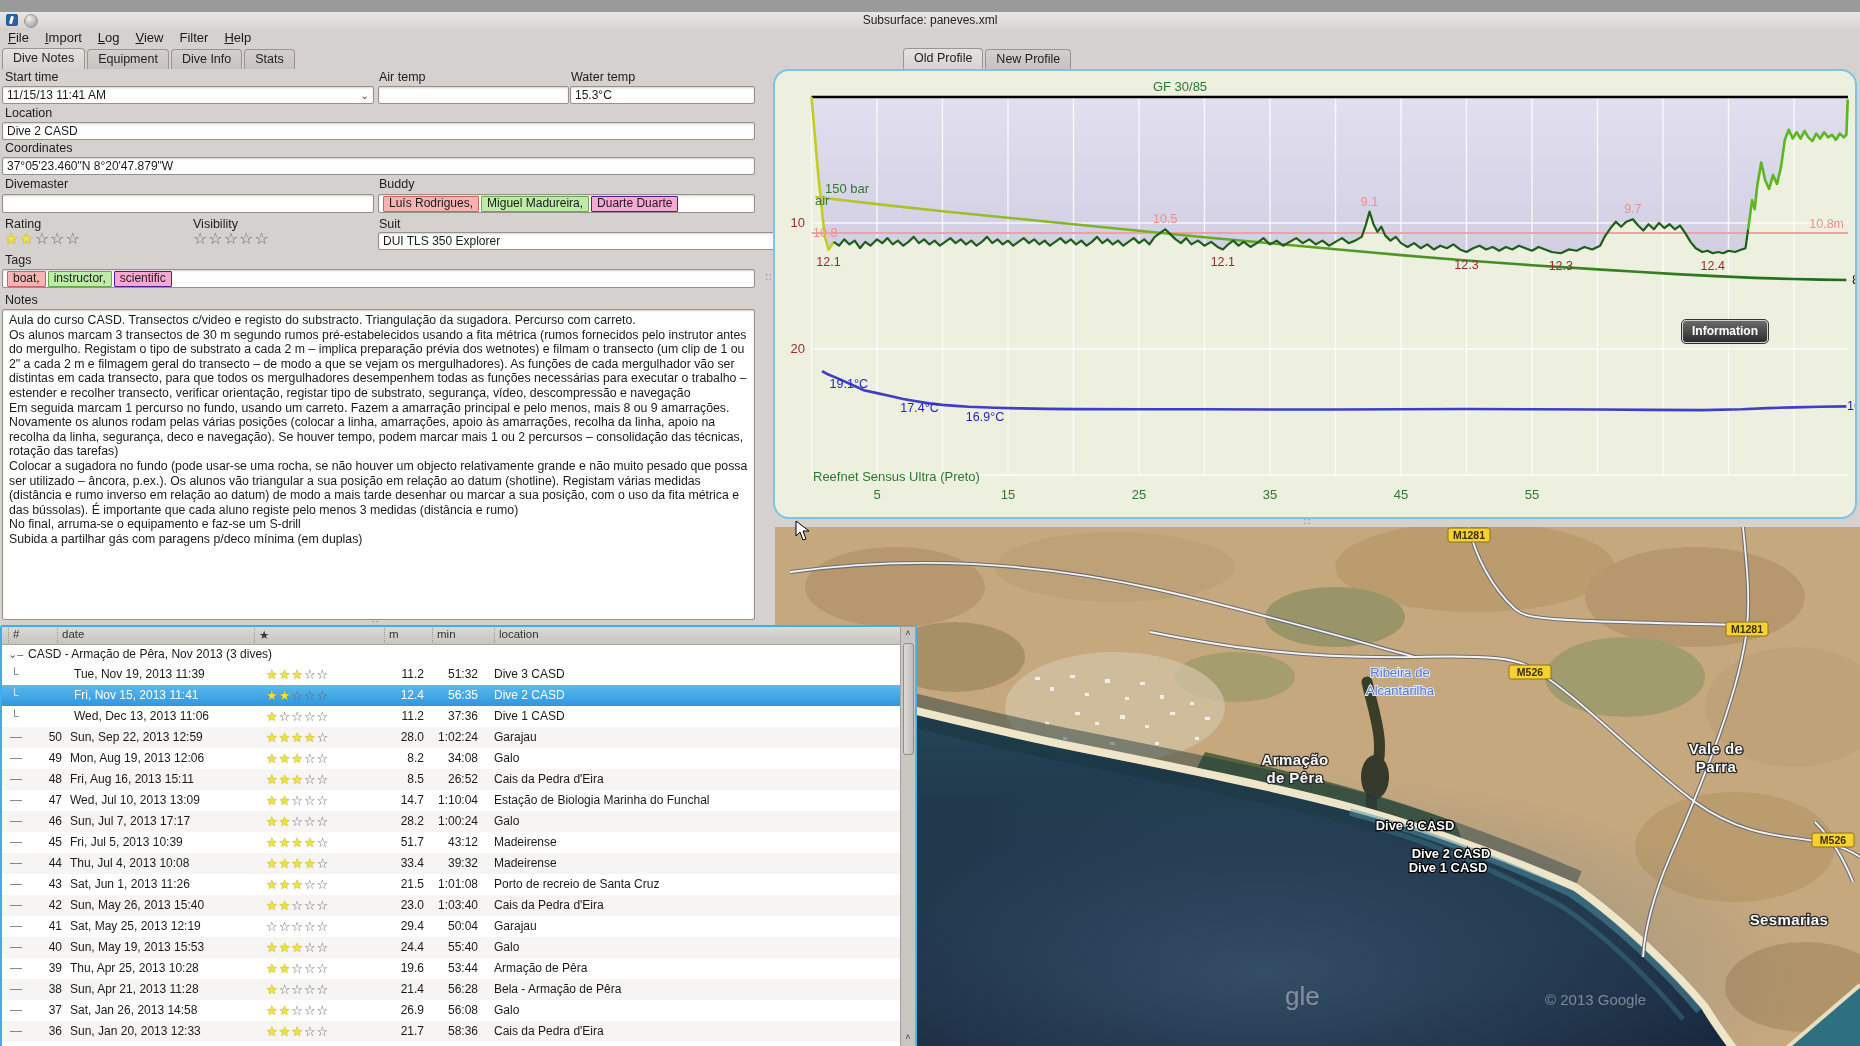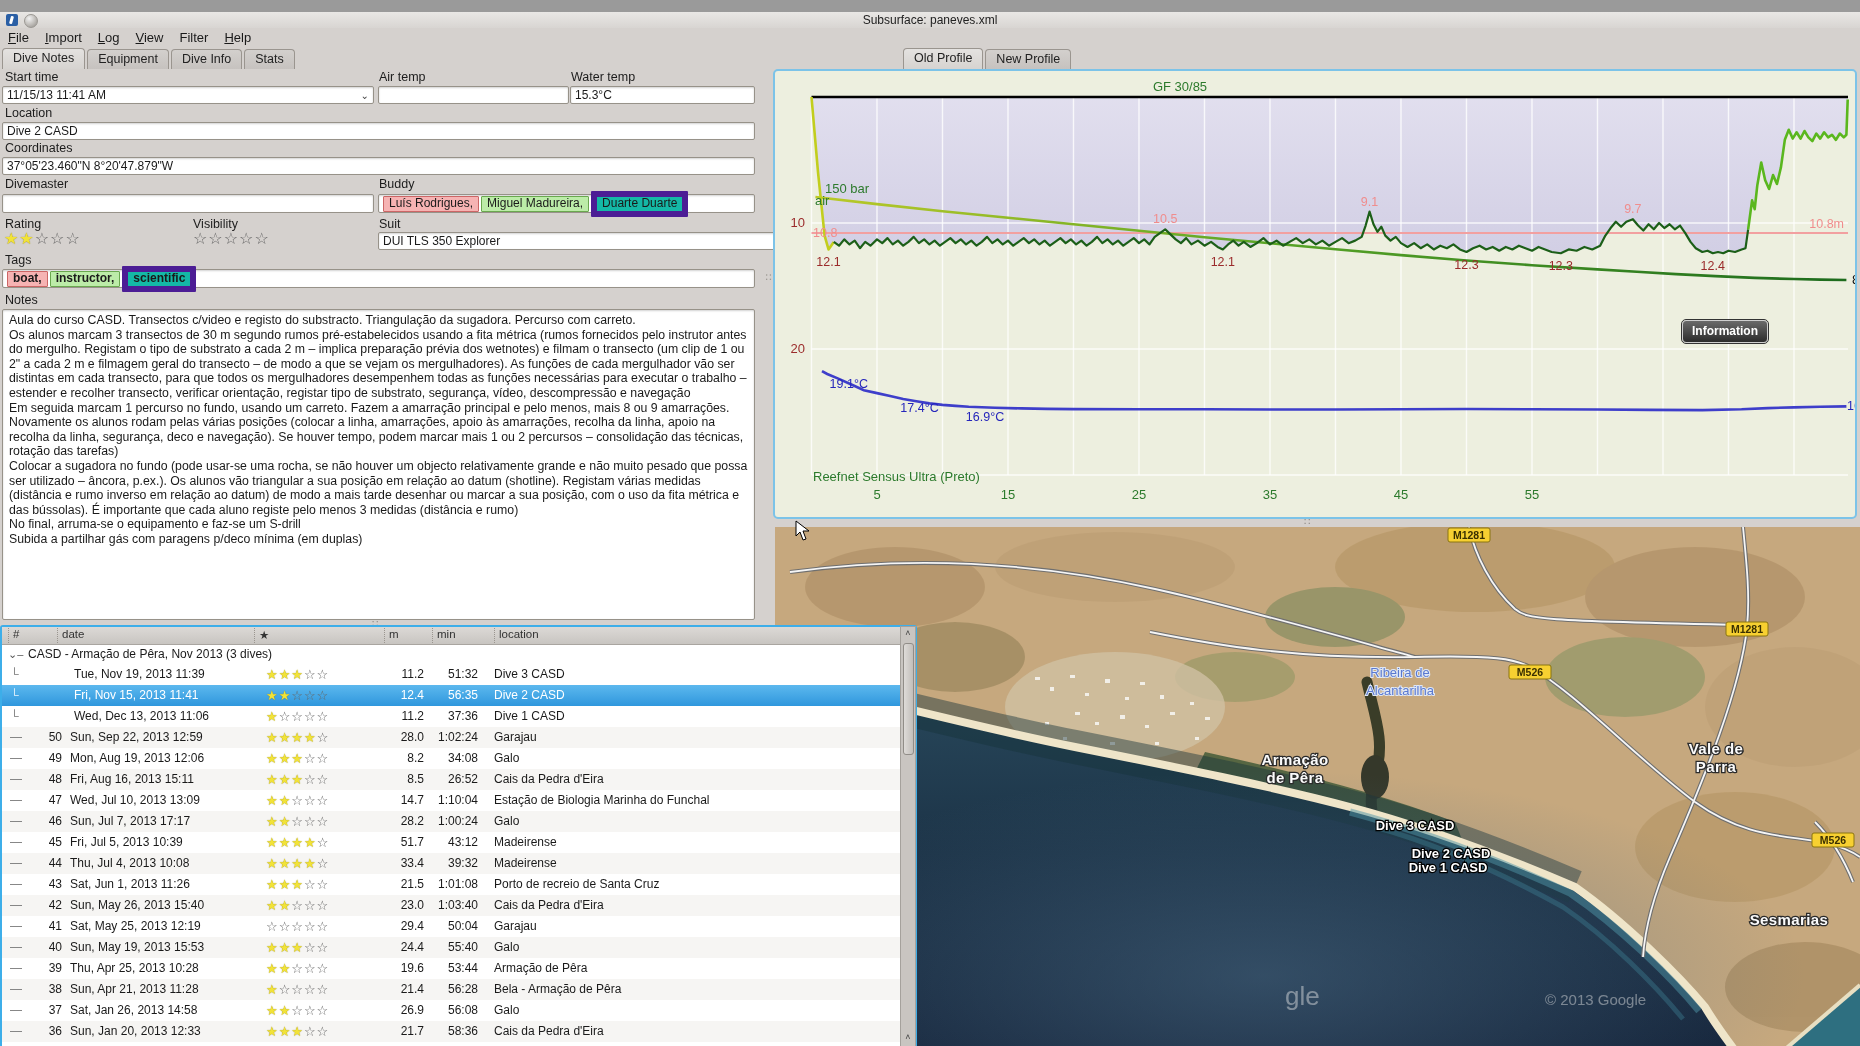--- a/index.html
+++ b/index.html
@@ -18,21 +18,21 @@
   .tabbar{height:20px;}
   .tab{display:inline-block;font-size:12.5px;padding:2px 10px 3px;background:linear-gradient(#d3d0cd,#c6c2bf);border:1px solid #9a958f;border-bottom:none;border-radius:4px 4px 0 0;margin-right:2px;color:#222;}
   .tab.active{background:linear-gradient(#e4e2e0,#d6d3d0);position:relative;top:-1px;padding-bottom:4px;}
   
   .flabel{font-size:12.5px;color:#1c1c1c;}
   .finput{background:#fff;border:1px solid #979289;border-radius:2px;box-shadow:inset 0 1px 2px rgba(0,0,0,.18);font-size:12px;padding:0 4px;display:flex;align-items:center;box-sizing:border-box;}
   .combo-arrow{margin-left:auto;font-size:10px;color:#444;}
   .chip{display:inline-block;font-size:12px;line-height:13px;padding:0 5px 1px;border-radius:1px;margin-right:2px;}
   .chip.pink{background:#f6b3b3;border:1px solid #cc6666;}
   .chip.green{background:#b9ecA4;border:1px solid #6aa84f;background:#bceca8;}
-  .chip.blue{background:#14b8a6;border:6px solid #4c1d95;}
+  .chip.blue{background:#f9a8d4;border:1px solid #4c1d95;}
   .star-on{color:#f2e338;text-shadow:0 0 1px #7a6c00;}
   .star-off{color:#666;}
   #notes-box{background:#fff;border:1px solid #979289;border-radius:2px;box-shadow:inset 0 1px 2px rgba(0,0,0,.18);font-size:12.3px;line-height:14.6px;padding:3px 6px;box-sizing:border-box;overflow:hidden;white-space:pre-wrap;}
   
   #dive-list{left:0px;top:613px;width:917px;height:433px;border:2px solid #3daee9;border-radius:3px;background:#fff;box-sizing:border-box;overflow:hidden;}
   #list-header{height:17px;background:linear-gradient(#dcd9d6,#c8c5c1);border-bottom:1px solid #a9a5a0;position:relative;font-size:11.5px;color:#333;}
   .hcell{position:absolute;top:1px;padding-left:4px;border-left:1px dotted #9a958f;height:15px;}
   .lrow{position:relative;height:21px;font-size:12px;line-height:21px;white-space:nowrap;}
   .lrow.alt{background:#f6f5f3;}
   .lrow.selected{background:linear-gradient(#5cb8ee,#2f97dd);color:#fff;}
@@ -46,21 +46,21 @@
   .c-min{position:absolute;left:408px;width:68px;text-align:right;}
   .c-loc{position:absolute;left:492px;}
   .trip-row{font-size:12px;line-height:19px;height:19px;position:relative;background:#fff;}
   .trip-arrow{position:absolute;left:6px;color:#555;font-size:11px;}
   .trip-label{position:absolute;left:26px;}
   
   .sb-track{background:#c9c5c1;border:1px solid #a5a19c;box-sizing:border-box;}
   .sb-thumb{background:linear-gradient(90deg,#dedbd8,#c2beba);border:1px solid #918d88;border-radius:3px;box-sizing:border-box;}
   .sb-btn{font-size:9px;color:#444;text-align:center;line-height:12px;}
   
-  #profile-panel{left:773px;top:57px;width:1084px;height:450px;background:#edefdf;border:2px solid #7cc3e8;border-radius:5px;box-sizing:border-box;}
+  #profile-panel{left:773px;top:57px;width:1084px;height:450px;background:#edefdf;border:2px solid #7cc3e8;border-radius:16px;box-sizing:border-box;}
   #profile-svg{position:absolute;left:0;top:0;}
   .ax-depth{font-size:13px;fill:#9b2b2b;}
   .ax-time{font-size:13px;fill:#2c7a2c;}
   .t-green{font-size:13px;fill:#2c7a2c;}
   .t-pink{font-size:12.5px;fill:#f08d8d;}
   .t-darkred{font-size:12.5px;fill:#9b2b2b;}
   .t-blue{font-size:12.5px;fill:#2626bb;}
   .t-black{font-size:13px;fill:#111;}
   #info-btn{left:907px;top:249px;width:84px;height:21px;background:linear-gradient(#6a6a6a,#2c2c2c);border:1px solid #cfcfcf;outline:1px solid #333;border-radius:4px;color:#fff;font-size:12px;font-weight:bold;text-align:center;line-height:20px;}
   
@@ -132,21 +132,21 @@
   <div class="abs flabel" style="left:5px;top:205px;">Rating</div>
   <div class="abs" style="left:4px;top:217px;font-size:16px;letter-spacing:1px;" id="rating-stars"><span class="star-on">★★</span><span class="star-off">☆☆☆</span></div>
   <div class="abs flabel" style="left:193px;top:205px;">Visibility</div>
   <div class="abs" style="left:193px;top:217px;font-size:16px;letter-spacing:1px;" id="visibility-stars"><span class="star-on"></span><span class="star-off">☆☆☆☆☆</span></div>
   <div class="abs flabel" style="left:379px;top:205px;">Suit</div>
   <div class="abs finput" style="left:378px;top:220px;width:438px;height:18px;">
       <span>DUI TLS 350 Explorer</span>
     </div>
 
   <div class="abs flabel" style="left:5px;top:241px;">Tags</div>
-  <div class="abs finput" style="left:2px;top:257px;width:753px;height:19px;font-weight:bold;" id="tags-input">
+  <div class="abs finput" style="left:2px;top:257px;width:753px;height:19px;" id="tags-input">
       <span class="chip pink">boat,</span>
       <span class="chip green">instructor,</span>
       <span class="chip blue">scientific</span>
     </div>
 
   <div class="abs flabel" style="left:5px;top:281px;">Notes</div>
   <div class="abs" id="notes-box" style="left:2px;top:297px;width:753px;height:311px;">Aula do curso CASD. Transectos c/video e registo do substracto. Triangulação da sugadora. Percurso com carreto.
 Os alunos marcam 3 transectos de 30 m segundo rumos pré-estabelecidos usando a fita métrica (rumos fornecidos pelo instrutor antes do mergulho. Registam o tipo de substrato a cada 2 m – implica preparação prévia dos wetnotes) e filmam o transecto (um clip de 1 ou 2" a cada 2 m e filmagem geral do transecto – de modo a que se vejam os mergulhadores). As funções de cada mergulhador vão ser distintas em cada transecto, para que todos os mergulhadores desempenhem todas as funções necessárias para executar o trabalho – estender e recolher transecto, verificar orientação, registar tipo de substrato, segurança, vídeo, descompressão e navegação
 Em seguida marcam 1 percurso no fundo, usando um carreto. Fazem a amarração principal e pelo menos, mais 8 ou 9 amarrações. Novamente os alunos rodam pelas várias posições (colocar a linha, amarrações, apoio às amarrações, recolha da linha, apoio na recolha da linha, segurança, deco e navegação). Se houver tempo, podem marcar mais 1 ou 2 percursos – consolidação das técnicas, rotação das tarefas)
 Colocar a sugadora no fundo (pode usar-se uma rocha, se não houver um objecto relativamente grande e não muito pesado que possa ser utilizado – âncora, p.ex.). Os alunos vão triangular a sua posição em relação ao datum (shotline). Registam várias medidas (distância e rumo inverso em relação ao datum) de modo a mais tarde desenhar ou marcar a sua posição, com o uso da fita métrica e das bússolas). É importante que cada aluno registe pelo menos 3 medidas (distância e rumo)

